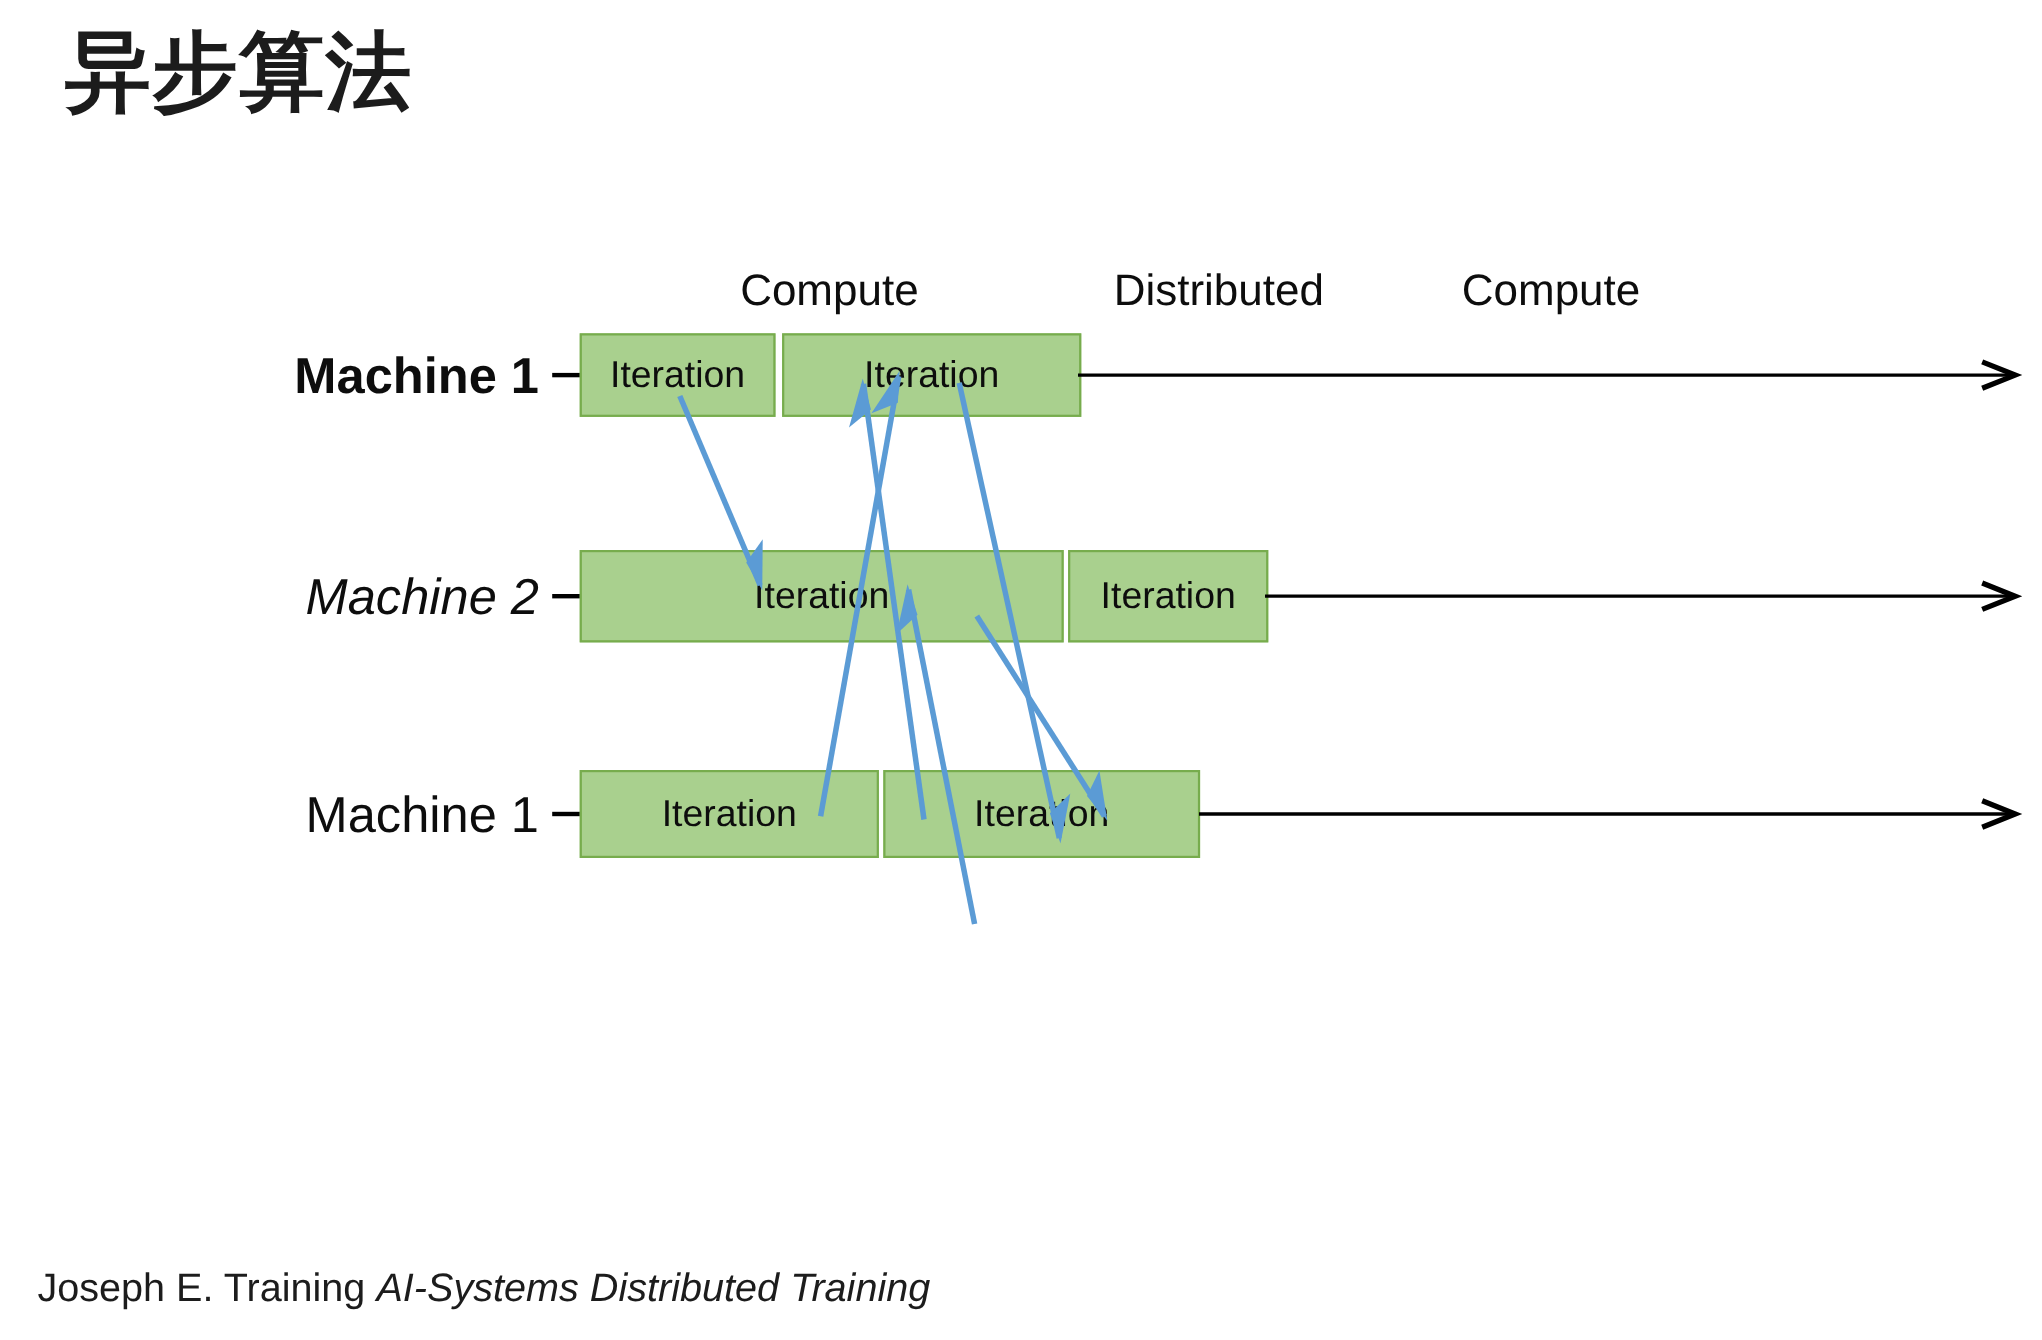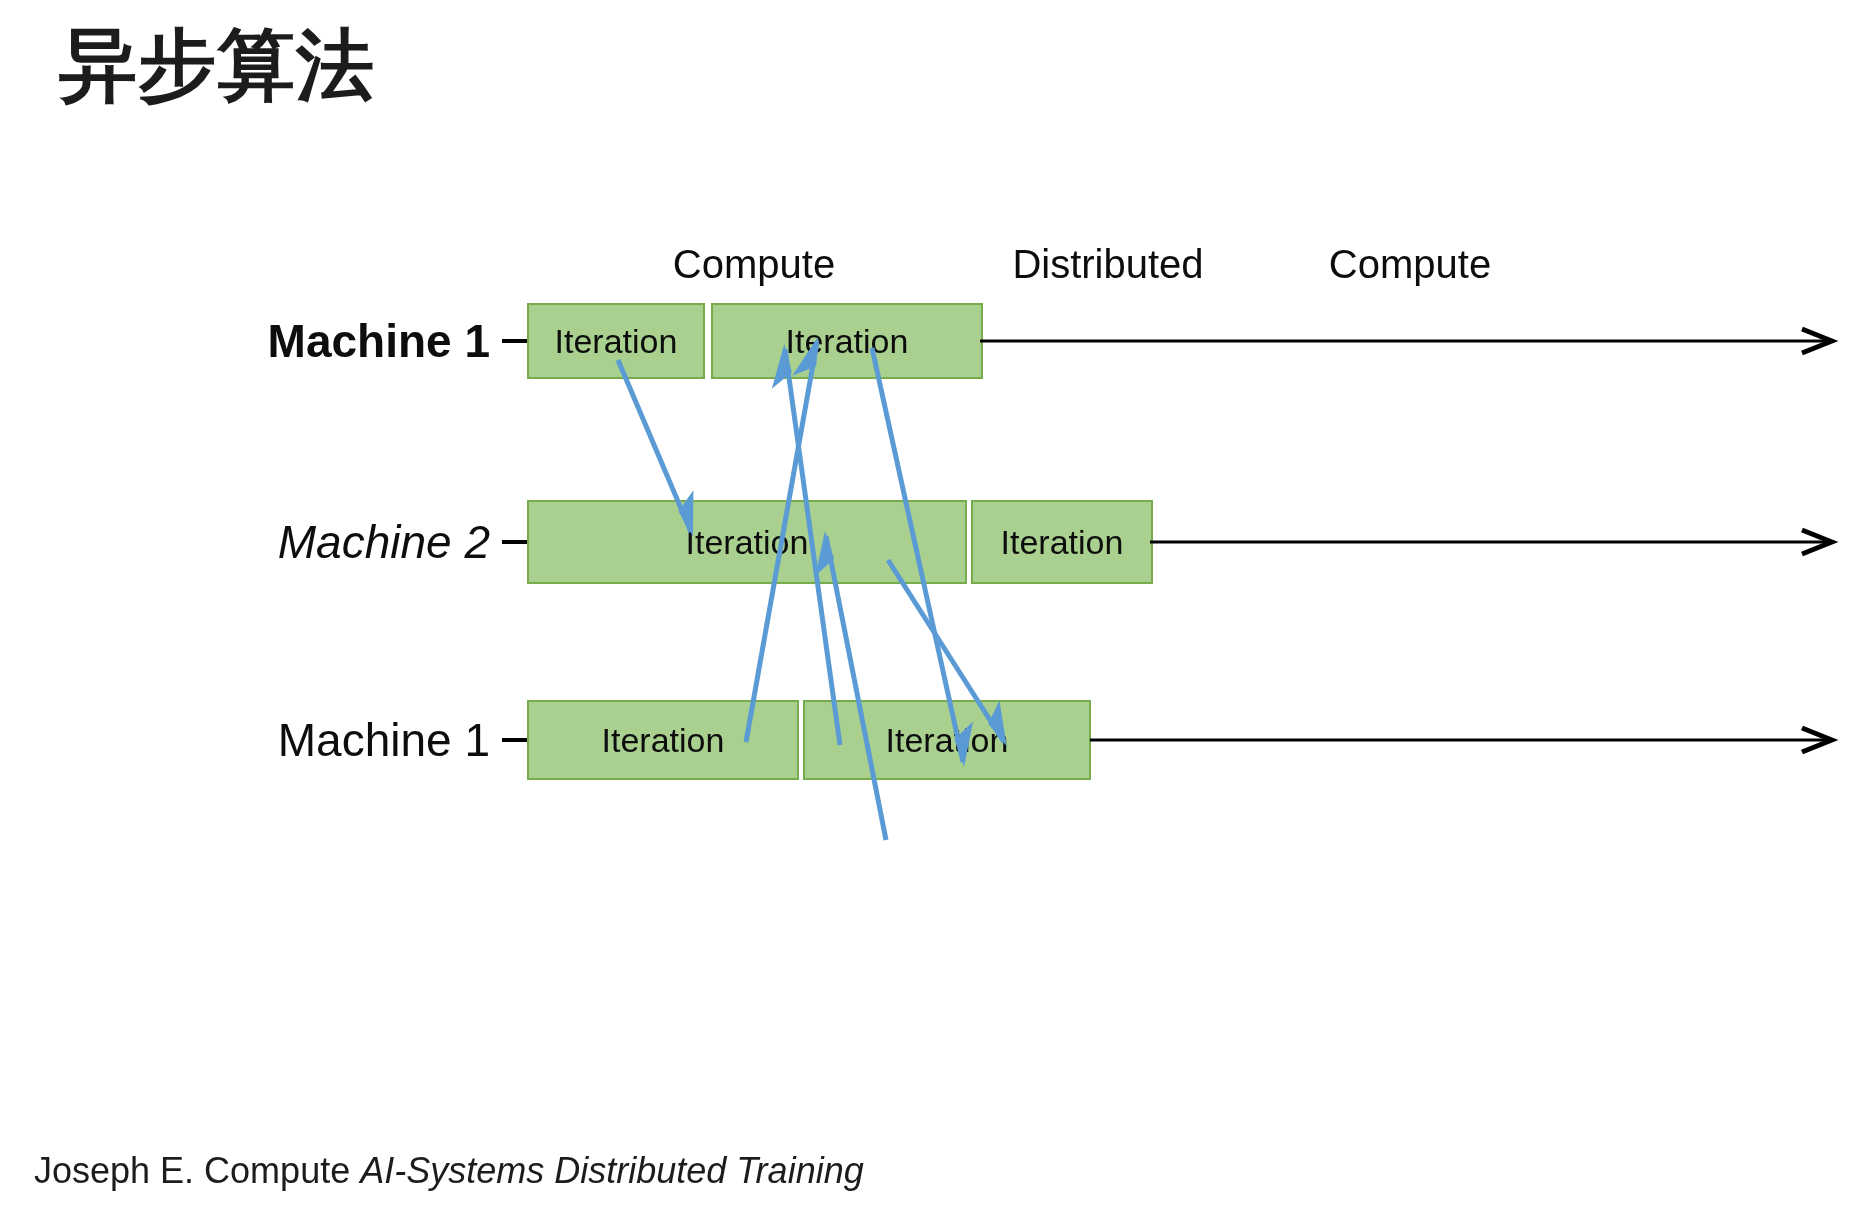--- a/index.html
+++ b/index.html
@@ -140,15 +140,15 @@
       <line x1="618" y1="360" x2="691" y2="532" stroke="#5b9bd5" stroke-width="5" marker-end="url(#arrow-blue)"></line>
       <line x1="840" y1="745" x2="785" y2="349" stroke="#5b9bd5" stroke-width="5" marker-end="url(#arrow-blue)"></line>
       <line x1="746" y1="742" x2="817" y2="342" stroke="#5b9bd5" stroke-width="5" marker-end="url(#arrow-blue)"></line>
       <line x1="872" y1="348" x2="963" y2="762" stroke="#5b9bd5" stroke-width="5" marker-end="url(#arrow-blue)"></line>
       <line x1="886" y1="840" x2="826" y2="536" stroke="#5b9bd5" stroke-width="5" marker-end="url(#arrow-blue)"></line>
       <line x1="888" y1="560" x2="1004" y2="742" stroke="#5b9bd5" stroke-width="5" marker-end="url(#arrow-blue)"></line>
     </g>
 </svg>
 
 <div id="footer">
-  <span>Joseph E. Compute</span>
+  <span>Joseph E. Training</span>
   <span class="italic">AI-Systems Distributed Training</span>
 </div>
 
 </body></html>

